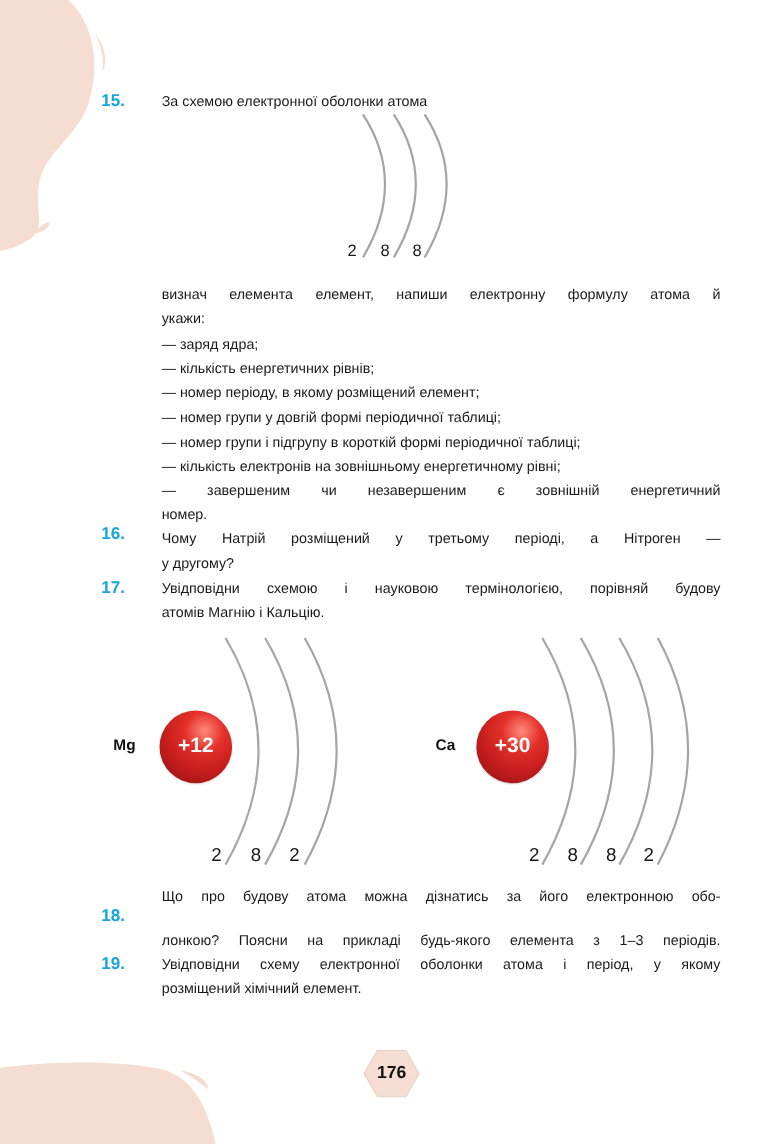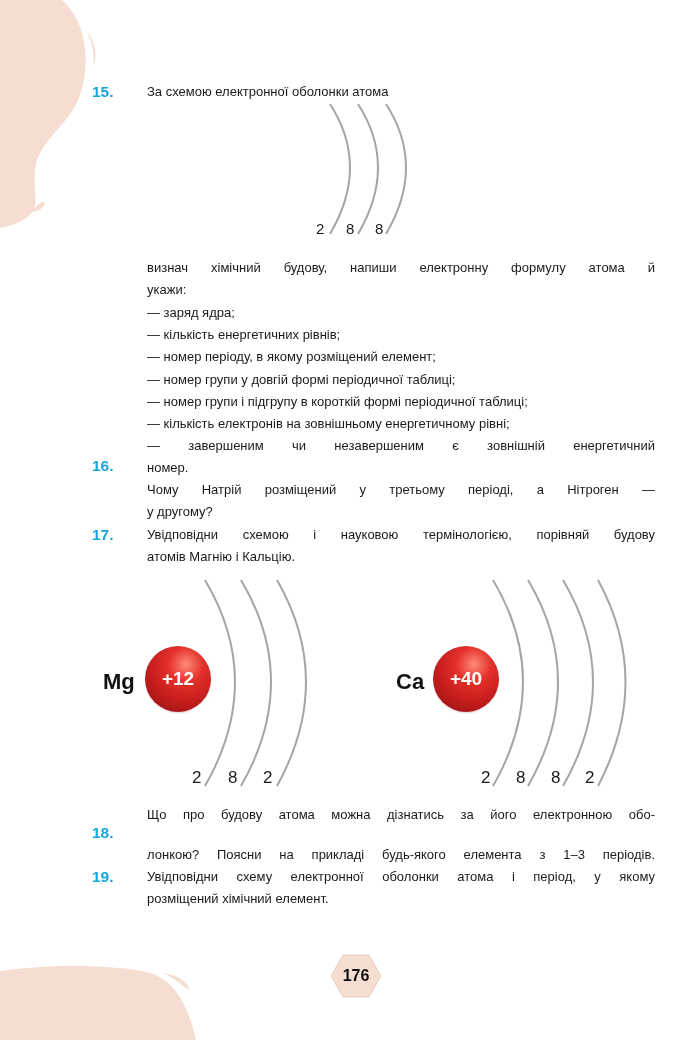--- a/index.html
+++ b/index.html
@@ -8,21 +8,21 @@
     background: #ffffff;
     font-family: "Liberation Sans", sans-serif;
     color: #1a1a1a;
   }
   .blob { position: absolute; left: 0; top: 0; }
   .txt { position: absolute; font-size: 13px; line-height: 22.5px; margin-left: 18px; }
   .num { position: absolute; left: 92px; font-weight: bold; color: #17a6dc; font-size: 15.5px; line-height: 22.5px; }
   .body-line { left: 129px; width: 508px; }
   .justify { text-align: justify; text-align-last: justify; }
   .shell-label { position: absolute; font-size: 15px; color: #1a1a1a; }
-  .el-symbol { position: absolute; font-weight: bold; font-size: 22px; color: #111; }
+  .el-symbol { position: absolute; font-weight: bold; font-size: 14px; color: #111; }
   .nucleus {
     position: absolute; width: 66px; height: 66px; border-radius: 50%;
     background: radial-gradient(circle at 62% 28%, #ff8a7a 0%, #e4302a 28%, #c41c1c 60%, #8e0f10 100%);
     color: #fff; font-weight: bold; font-size: 19px;
     display: flex; align-items: center; justify-content: center;
     box-shadow: 0 1px 2px rgba(0,0,0,0.15);
   }
   .page-num {
     position: absolute; left: 330px; top: 953px; width: 52px; height: 46px;
     display: flex; align-items: center; justify-content: center;
@@ -49,32 +49,32 @@
 
 <svg style="position:absolute; left:300px; top:100px" width="120" height="140">
   <path d="M30,4 Q70,66 30,134" stroke="#a5a5a8" stroke-width="2" fill="none"></path>
   <path d="M58,4 Q98,66 58,134" stroke="#a5a5a8" stroke-width="2" fill="none"></path>
   <path d="M86,4 Q126,66 86,134" stroke="#a5a5a8" stroke-width="2" fill="none"></path>
 </svg>
 <span class="shell-label" style="left:316px; top:220px">2</span>
 <span class="shell-label" style="left:346px; top:220px">8</span>
 <span class="shell-label" style="left:375px; top:220px">8</span>
 
-<div class="txt body-line justify" style="top:257px">визнач хімічний будову, напиши електронну формулу атома й</div>
+<div class="txt body-line justify" style="top:257px">визнач елемента елемент, напиши електронну формулу атома й</div>
 <div class="txt body-line" style="top:279px">укажи:</div>
 <div class="txt body-line" style="top:302px">— заряд ядра;</div>
 <div class="txt body-line" style="top:324px">— кількість енергетичних рівнів;</div>
 <div class="txt body-line" style="top:346px">— номер періоду, в якому розміщений елемент;</div>
 <div class="txt body-line" style="top:369px">— номер групи у довгій формі періодичної таблиці;</div>
 <div class="txt body-line" style="top:391px">— номер групи і підгрупу в короткій формі періодичної таблиці;</div>
 <div class="txt body-line" style="top:413px">— кількість електронів на зовнішньому енергетичному рівні;</div>
 <div class="txt body-line justify" style="top:435px">— завершеним чи незавершеним є зовнішній енергетичний</div>
 <div class="txt body-line" style="top:457px">номер.</div>
 
-<div class="num" style="top:455px">16.</div>
+<div class="num" style="top:475px">16.</div>
 <div class="txt body-line justify" style="top:479px">Чому Натрій розміщений у третьому періоді, а Нітроген —</div>
 <div class="txt body-line" style="top:501px">у другому?</div>
 
 <div class="num" style="top:524px">17.</div>
 <div class="txt body-line justify" style="top:524px">Увідповідни схемою і науковою термінологією, порівняй будову</div>
 <div class="txt body-line" style="top:546px">атомів Магнію і Кальцію.</div>
 
 <div class="el-symbol" style="left:103px; top:669px">Mg</div>
 <div class="nucleus" style="left:145px; top:646px">
     <span>+12</span>
@@ -83,21 +83,21 @@
   <path d="M10,4 Q70,105 10,210" stroke="#a5a5a8" stroke-width="2" fill="none"></path>
   <path d="M46,4 Q106,105 46,210" stroke="#a5a5a8" stroke-width="2" fill="none"></path>
   <path d="M82,4 Q140,105 82,210" stroke="#a5a5a8" stroke-width="2" fill="none"></path>
 </svg>
 <span class="shell-label" style="left:192px; top:768px; font-size:17px">2</span>
 <span class="shell-label" style="left:228px; top:768px; font-size:17px">8</span>
 <span class="shell-label" style="left:263px; top:768px; font-size:17px">2</span>
 
 <div class="el-symbol" style="left:396px; top:669px">Ca</div>
 <div class="nucleus" style="left:433px; top:646px">
-    <span>+40</span>
+    <span>+30</span>
   </div>
 <svg style="position:absolute; left:485px; top:576px" width="160" height="215">
   <path d="M8,4 Q68,105 8,210" stroke="#a5a5a8" stroke-width="2" fill="none"></path>
   <path d="M43,4 Q103,105 43,210" stroke="#a5a5a8" stroke-width="2" fill="none"></path>
   <path d="M78,4 Q138,105 78,210" stroke="#a5a5a8" stroke-width="2" fill="none"></path>
   <path d="M113,4 Q168,105 113,210" stroke="#a5a5a8" stroke-width="2" fill="none"></path>
 </svg>
 <span class="shell-label" style="left:481px; top:768px; font-size:17px">2</span>
 <span class="shell-label" style="left:516px; top:768px; font-size:17px">8</span>
 <span class="shell-label" style="left:551px; top:768px; font-size:17px">8</span>

